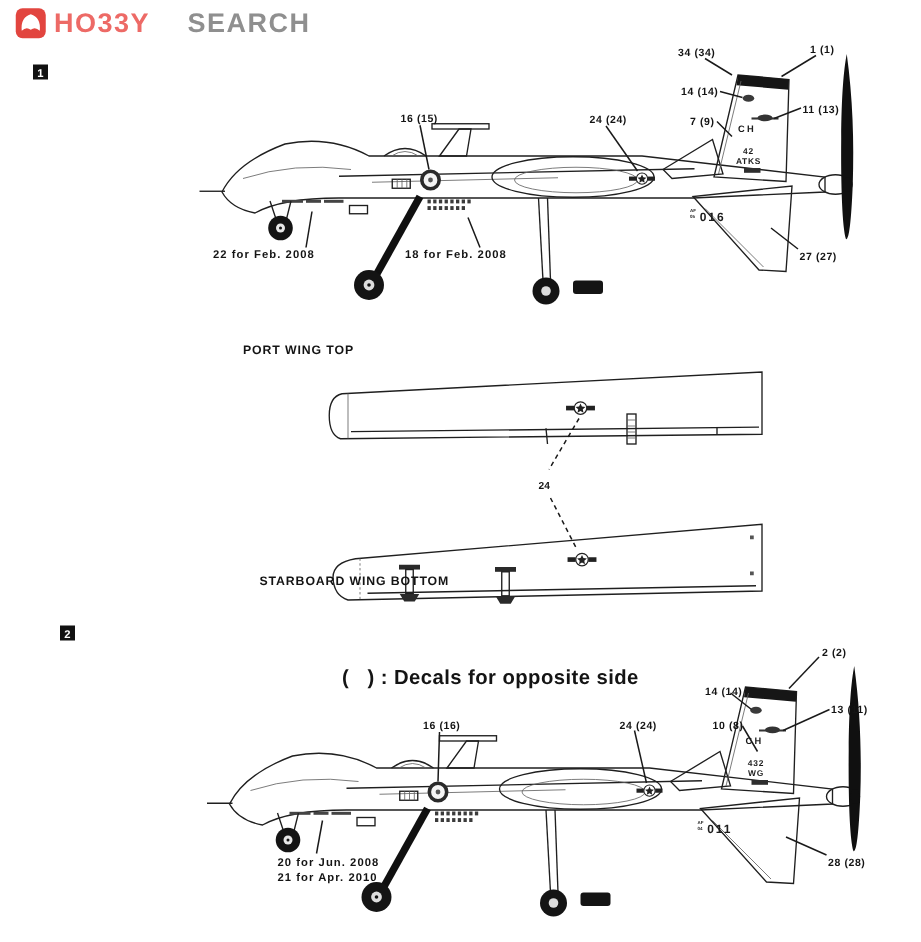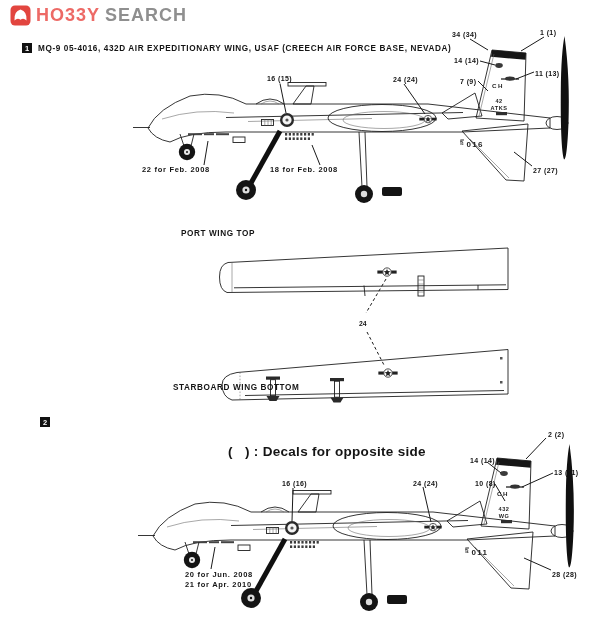--- a/index.html
+++ b/index.html
@@ -2,21 +2,21 @@
 <html><head>
 <meta charset="utf-8">
 <style>
   html,body{margin:0;padding:0;background:#fff;}
   .page{position:relative;width:614px;height:628px;background:#ffffff;
         font-family:"Liberation Sans",sans-serif;color:#141414;overflow:hidden;}
   .abs{position:absolute;}
   
   .logo{left:10px;top:5px;display:flex;align-items:center;gap:5px;}
   .logo-hobby{color:#ed6a66;font-size:18px;font-weight:bold;letter-spacing:1px;}
-  .logo-search{color:#8f8f8f;font-size:18px;font-weight:bold;letter-spacing:1px;margin-left:0;}
+  .logo-search{color:#8f8f8f;font-size:18px;font-weight:bold;letter-spacing:1px;margin-left:20px;}
   
   .sec-head{display:flex;align-items:flex-start;gap:6px;}
   .numbox{width:10px;height:10px;background:#111;color:#fff;font-size:7.5px;font-weight:bold;
           display:flex;align-items:center;justify-content:center;flex:0 0 auto;}
   .sec-title{font-size:8.2px;font-weight:bold;letter-spacing:.6px;padding-top:1px;}
   .wing-label{font-size:8.2px;font-weight:bold;letter-spacing:.6px;}
   .note{font-size:13.5px;font-weight:bold;white-space:pre;letter-spacing:.3px;}
   
   .ln{stroke:#1f1f1f;stroke-width:.9;fill:none;}
   .lnt{stroke:#606060;stroke-width:.55;fill:none;}
@@ -155,21 +155,20 @@
     <svg width="21" height="21" viewBox="0 0 21 21">
       <rect x="0.5" y="0.5" width="20" height="20" rx="4.5" fill="#e2453f"></rect>
       <path d="M4.5 15.5 Q3.6 6.5 10.5 4.5 Q17.4 6.5 16.5 15.5 Q13.5 12.4 10.5 14.8 Q7.5 12.4 4.5 15.5 Z" fill="#ffffff"></path>
     </svg>
     <span class="logo-hobby">HO33Y</span>
     <span class="logo-search">SEARCH</span>
   </header>
 
   <div class="abs sec-head" style="left:22px;top:43px;width:560px;">
     <span class="numbox">1</span>
-    <span class="sec-title">MQ-9 05-4016, 432D AIR EXPEDITIONARY WING, USAF (CREECH AIR FORCE BASE, NEVADA)</span>
   </div>
 
   <svg class="abs" style="left:130px;top:20px;" width="484" height="192" viewBox="0 0 484 192">
     <use href="#airframe"></use>
 
     <text class="fincode" x="368" y="68">CH</text>
     <text class="finunit" x="369" y="82.5">42</text>
     <text class="finunit" x="369" y="89.5">ATKS</text>
 
     <text class="boompre" x="330" y="121.5">AF</text>
@@ -194,21 +193,21 @@
     <text class="co" x="322" y="17">34 (34)</text>
     <text class="co" x="410" y="15">1 (1)</text>
     <text class="co" x="324" y="43">14 (14)</text>
     <text class="co" x="405" y="55.5">11 (13)</text>
     <text class="co" x="330" y="63.5">7 (9)</text>
     <text class="co" x="403" y="153">27 (27)</text>
     <text class="date" x="12" y="152">22 for Feb. 2008</text>
     <text class="date" x="140" y="152">18 for Feb. 2008</text>
   </svg>
 
-  <div class="abs wing-label" style="left:181px;top:229px;">PORT WING TOP</div>
+  <div class="abs wing-label" style="left:162px;top:229px;">PORT WING TOP</div>
 
   <svg class="abs" style="left:170px;top:245px;" width="444" height="175" viewBox="0 0 444 175">
 
     <g>
       <path fill="url(#ptA)" class="ln" d="M58 17.5 L338 3 L338 44.5 L57 47.5 Q49.5 45 49.5 32 Q49.5 19.5 58 17.5 Z"></path>
       <line x1="62" y1="17.3" x2="62" y2="47.3" class="lnt"></line>
       <line x1="64" y1="42.8" x2="336" y2="39.8" class="ln"></line>
       <line x1="194" y1="40.5" x2="195" y2="51" class="ln"></line>
       <line x1="308" y1="40" x2="308" y2="44.7" class="ln"></line>
       <g>

